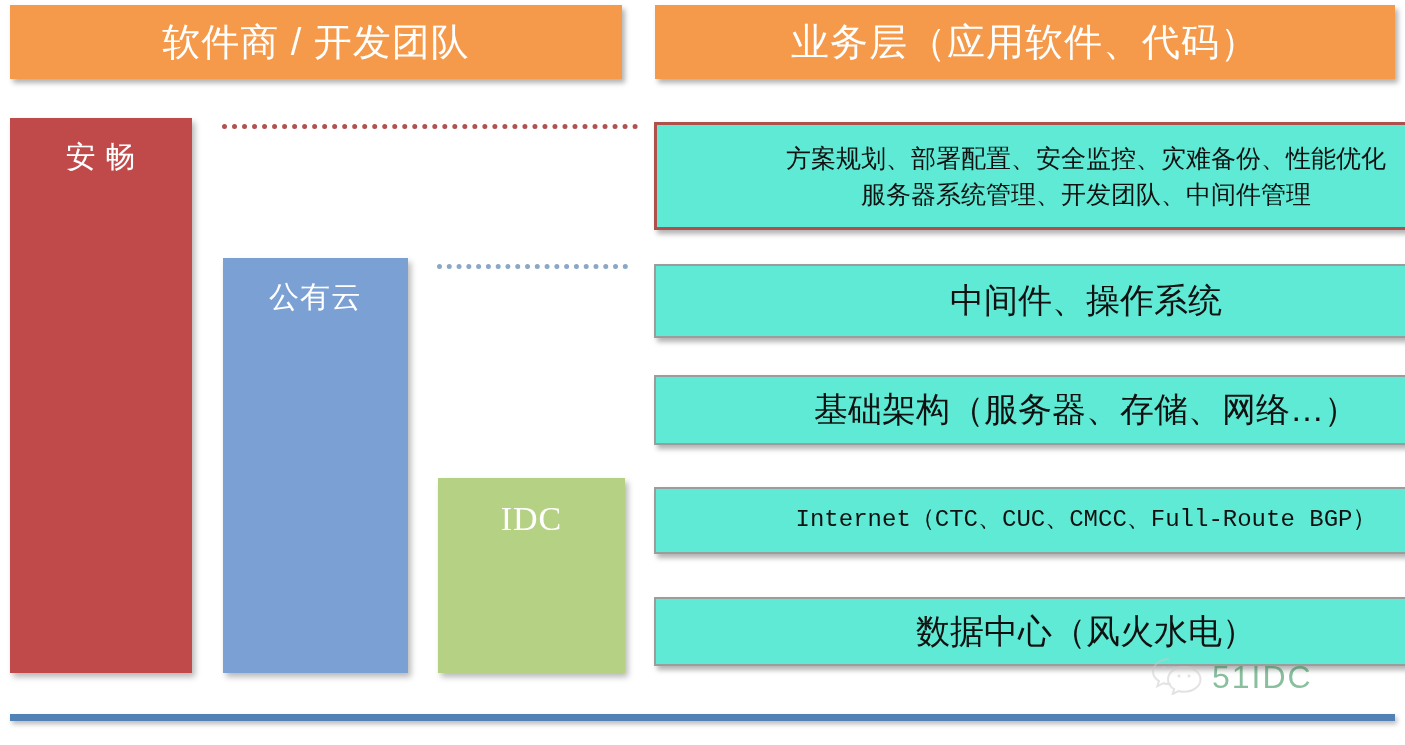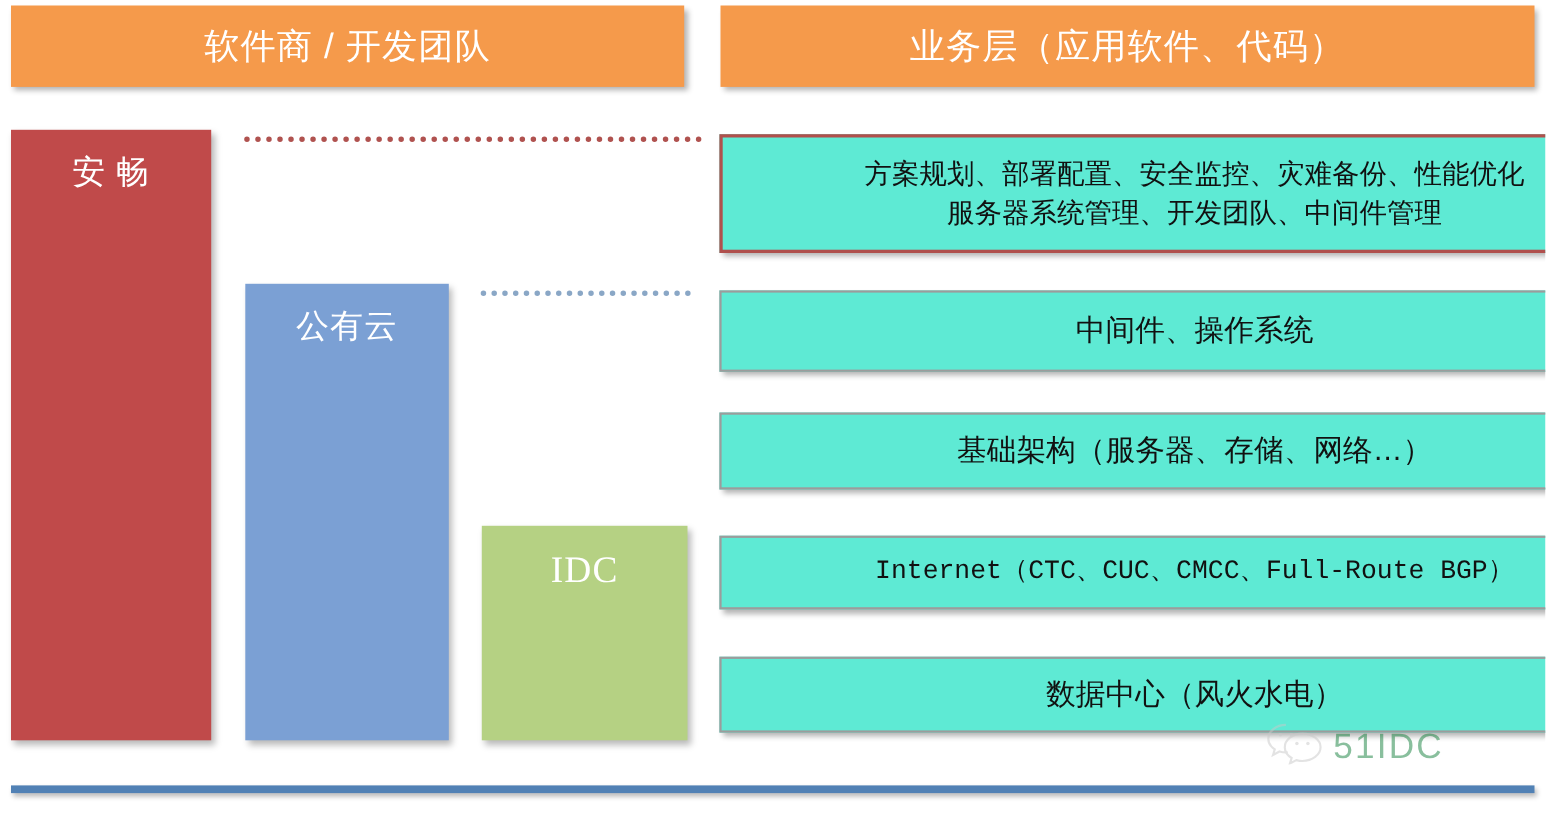--- a/index.html
+++ b/index.html
@@ -23,21 +23,21 @@
     position: absolute;
     background: #F59A4B;
     color: #ffffff;
     display: flex;
     align-items: center;
     justify-content: center;
     box-shadow: 3px 4px 5px rgba(0,0,0,0.30);
     letter-spacing: 1px;
   }
   .header-band span {
-    font-size: 32px;
+    font-size: 38px;
     font-weight: 400;
     line-height: 1;
   }
   #hdr-left  { left: 10px;  top: 5px; width: 612px; height: 74px; }
   #hdr-right { left: 655px; top: 5px; width: 740px; height: 74px; }
 
   
   .col-bar {
     position: absolute;
     display: flex;
@@ -76,21 +76,21 @@
     background: #5eead4;
     box-sizing: border-box;
     display: flex;
     flex-direction: column;
     align-items: center;
     justify-content: center;
     box-shadow: 3px 4px 5px rgba(0,0,0,0.30);
   }
   .layer-box .line {
     color: #111111;
-    font-size: 27px;
+    font-size: 34px;
     line-height: 1.45;
     white-space: nowrap;
   }
   .layer-box.accent { border: 3px solid #B0504D; }
   .layer-box.plain  { border: 2px solid #9C9C9C; }
 
   #box-1 { top: 122px; height: 108px; }
   #box-1 .line { font-size: 25px; }
   #box-2 { top: 264px; height: 74px; }
   #box-3 { top: 375px; height: 70px; }

